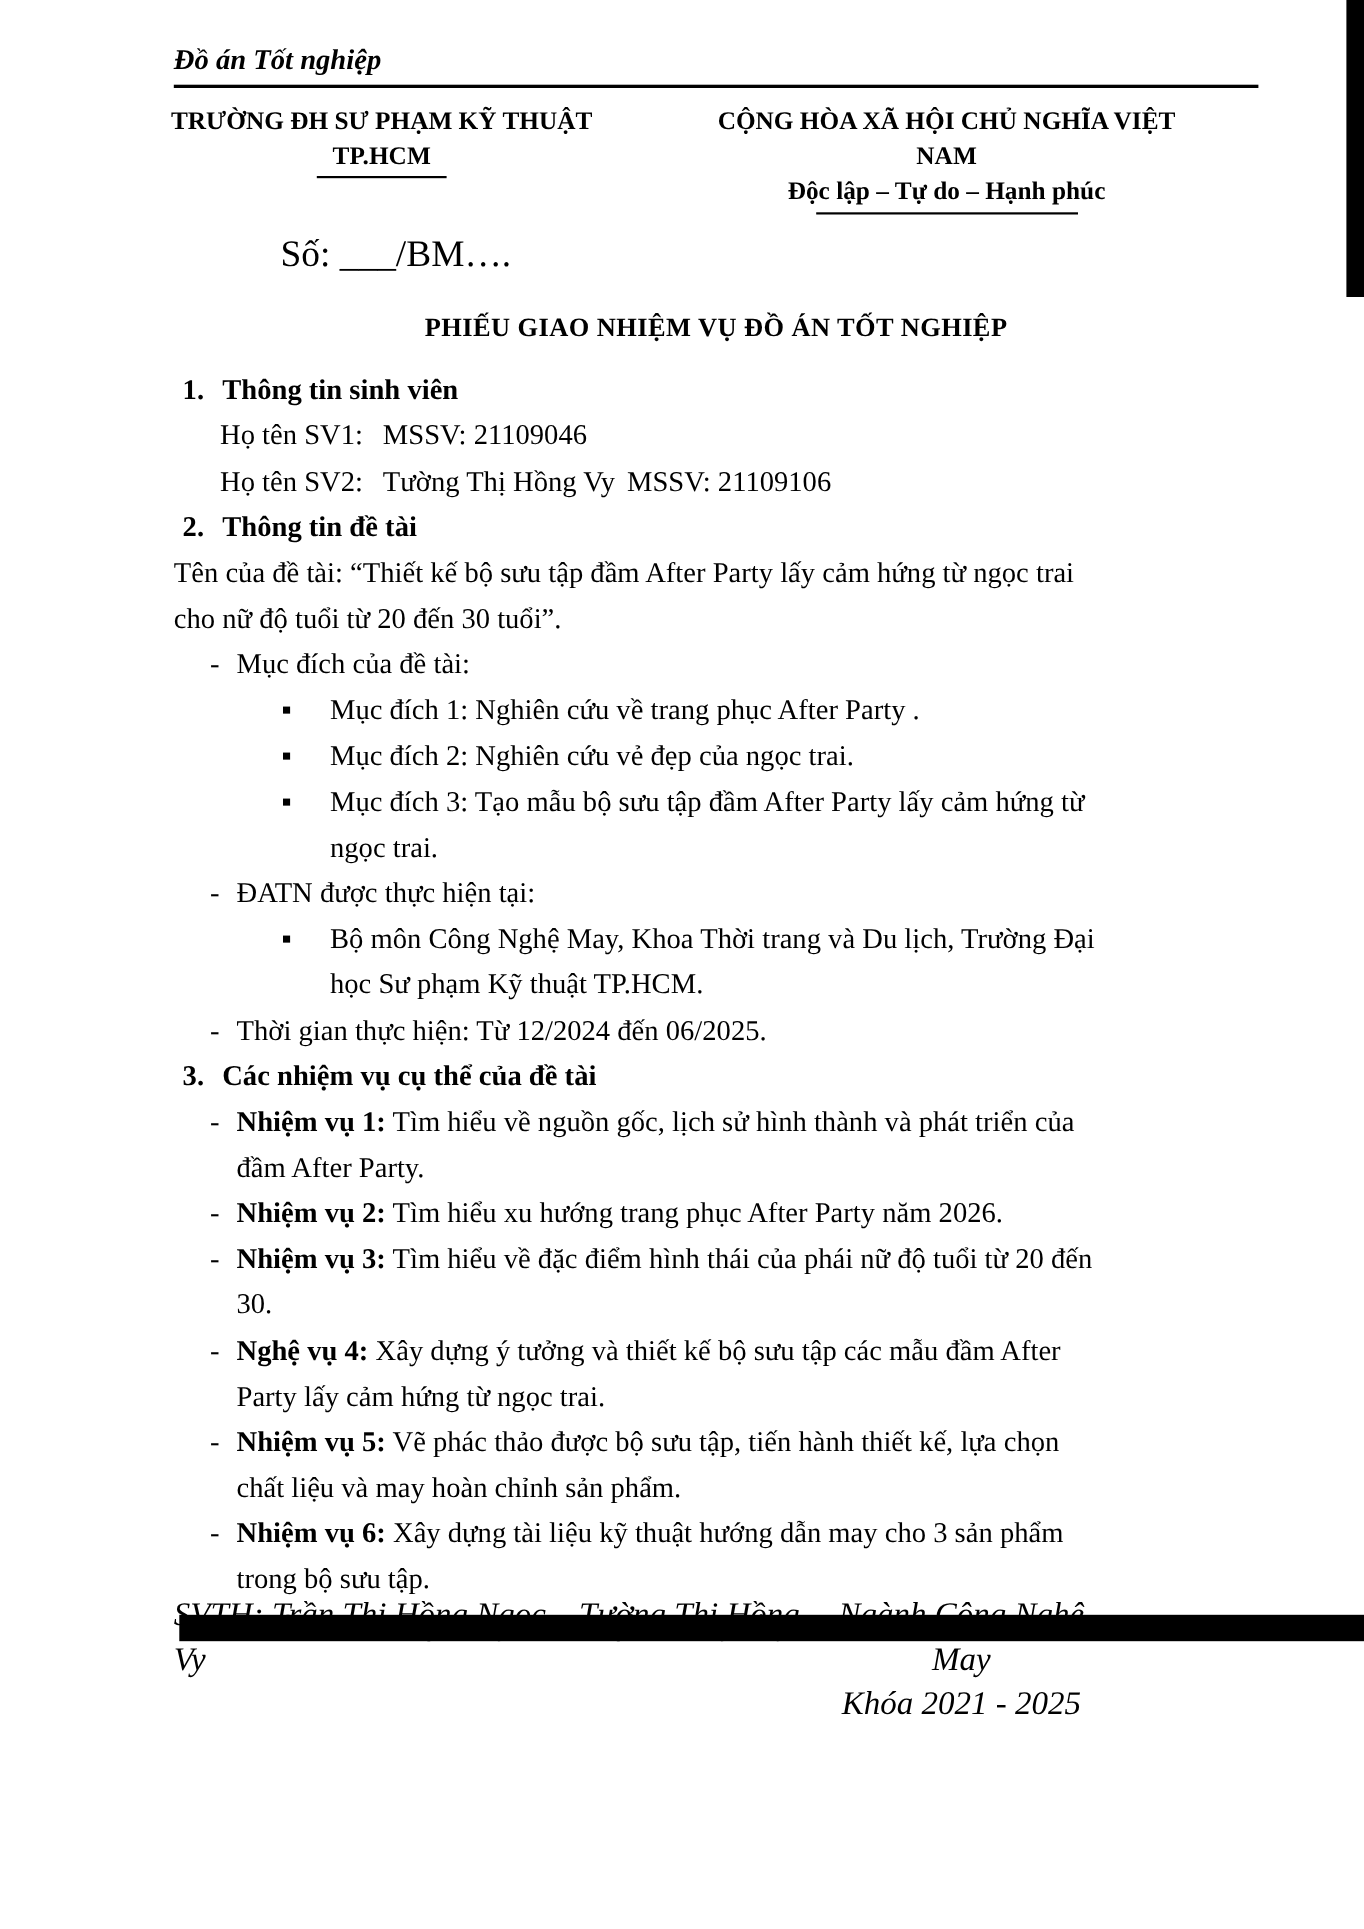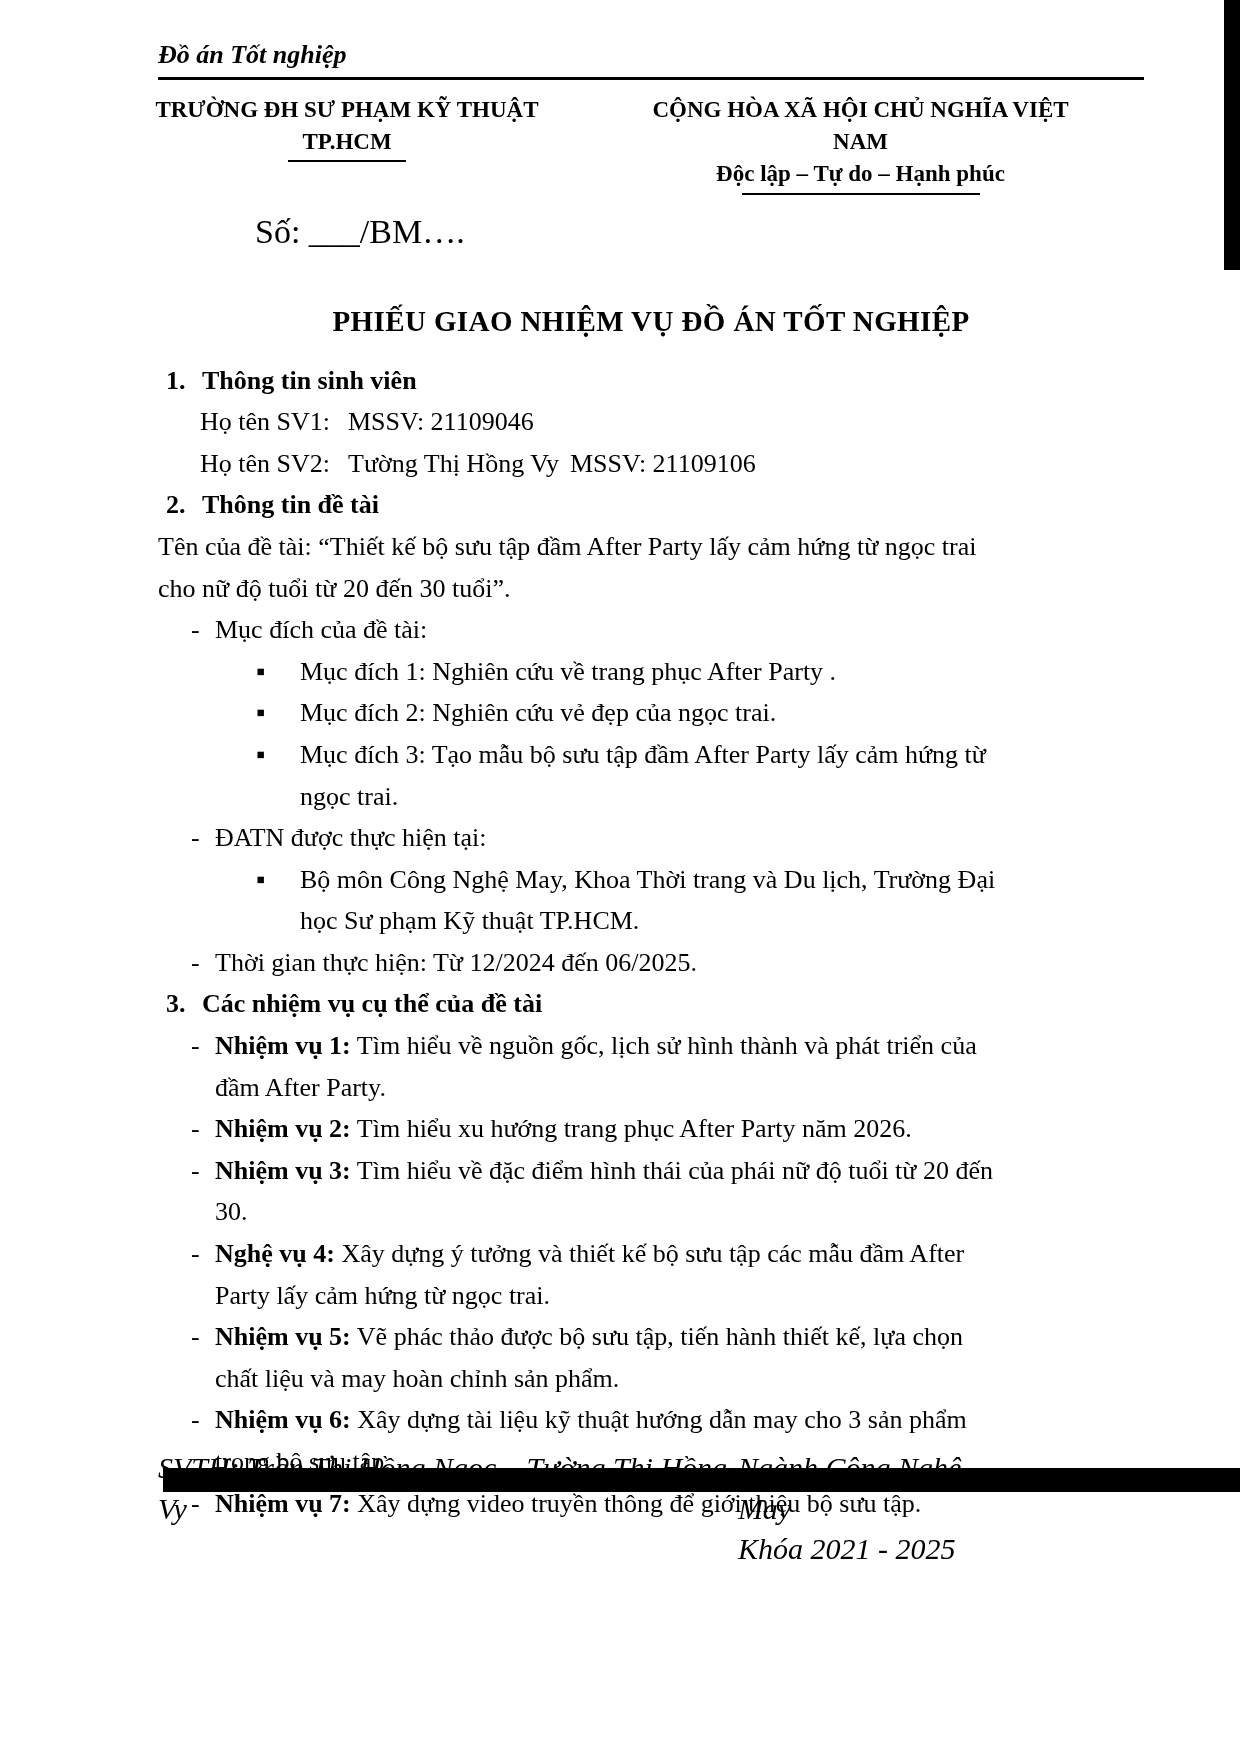--- a/index.html
+++ b/index.html
@@ -33,23 +33,23 @@
   .lh-left { flex: 0 0 468px; }
   .lh-right { flex: 1; }
   .lh-line { font-size: 23px; font-weight: bold; line-height: 1.4; }
   .lh-underline { border-top: 2px solid #000; margin: 2px auto 0 auto; }
   .ul-left { width: 118px; }
   .ul-right { width: 238px; }
 
   .so-line { margin-top: 18px; padding-left: 97px; font-size: 34px; }
 
   .doc-title {
-    margin-top: 54px;
+    margin-top: 34px;
     text-align: center;
-    font-size: 29px;
+    font-size: 24px;
     font-weight: bold;
     letter-spacing: 0.4px;
   }
 
   .content {
     margin-top: 22px;
     width: 852px;
     font-size: 26px;
     line-height: 1.6;
   }
@@ -77,21 +77,21 @@
     left: 158px;
     top: 1448px;
     width: 852px;
     display: flex;
     justify-content: space-between;
     align-items: flex-start;
     font-style: italic;
     font-size: 30px;
     line-height: 1.35;
   }
-  .footer-right { }
+  .footer-right { text-align: center; }
 
   .bar-bottom {
     position: absolute;
     left: 163px;
     top: 1468px;
     width: 1077px;
     height: 24px;
     background: #000;
   }
   .bar-topright {

